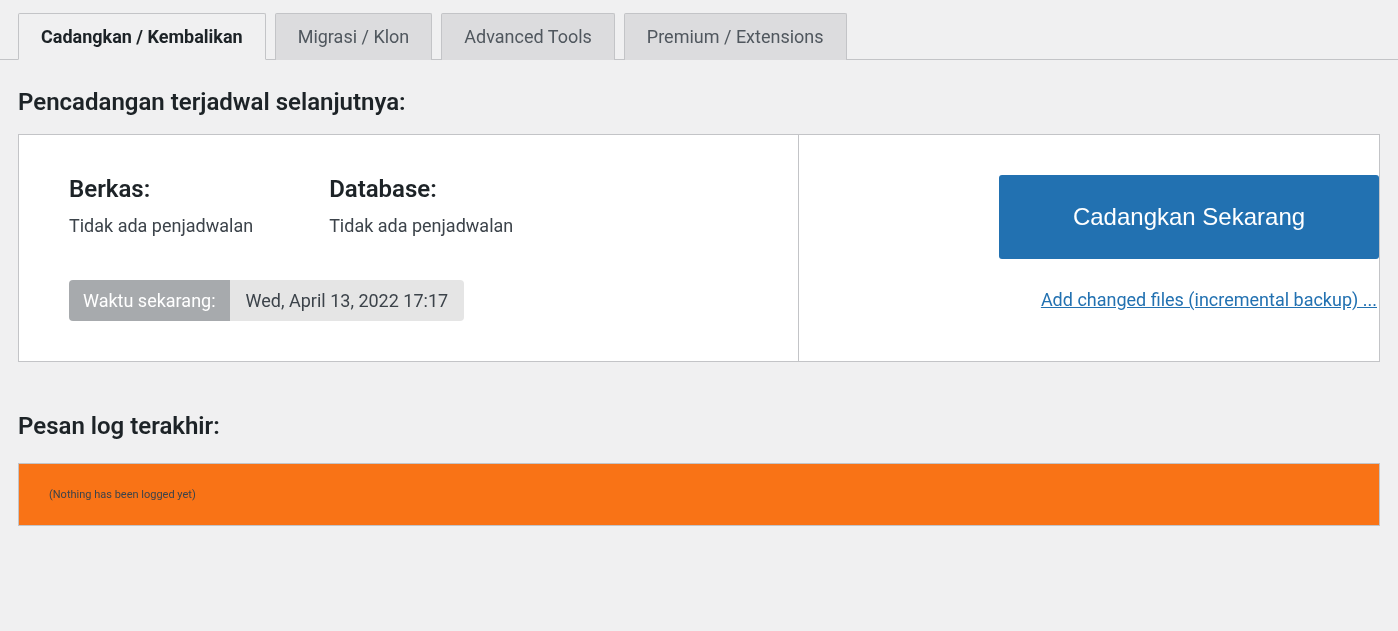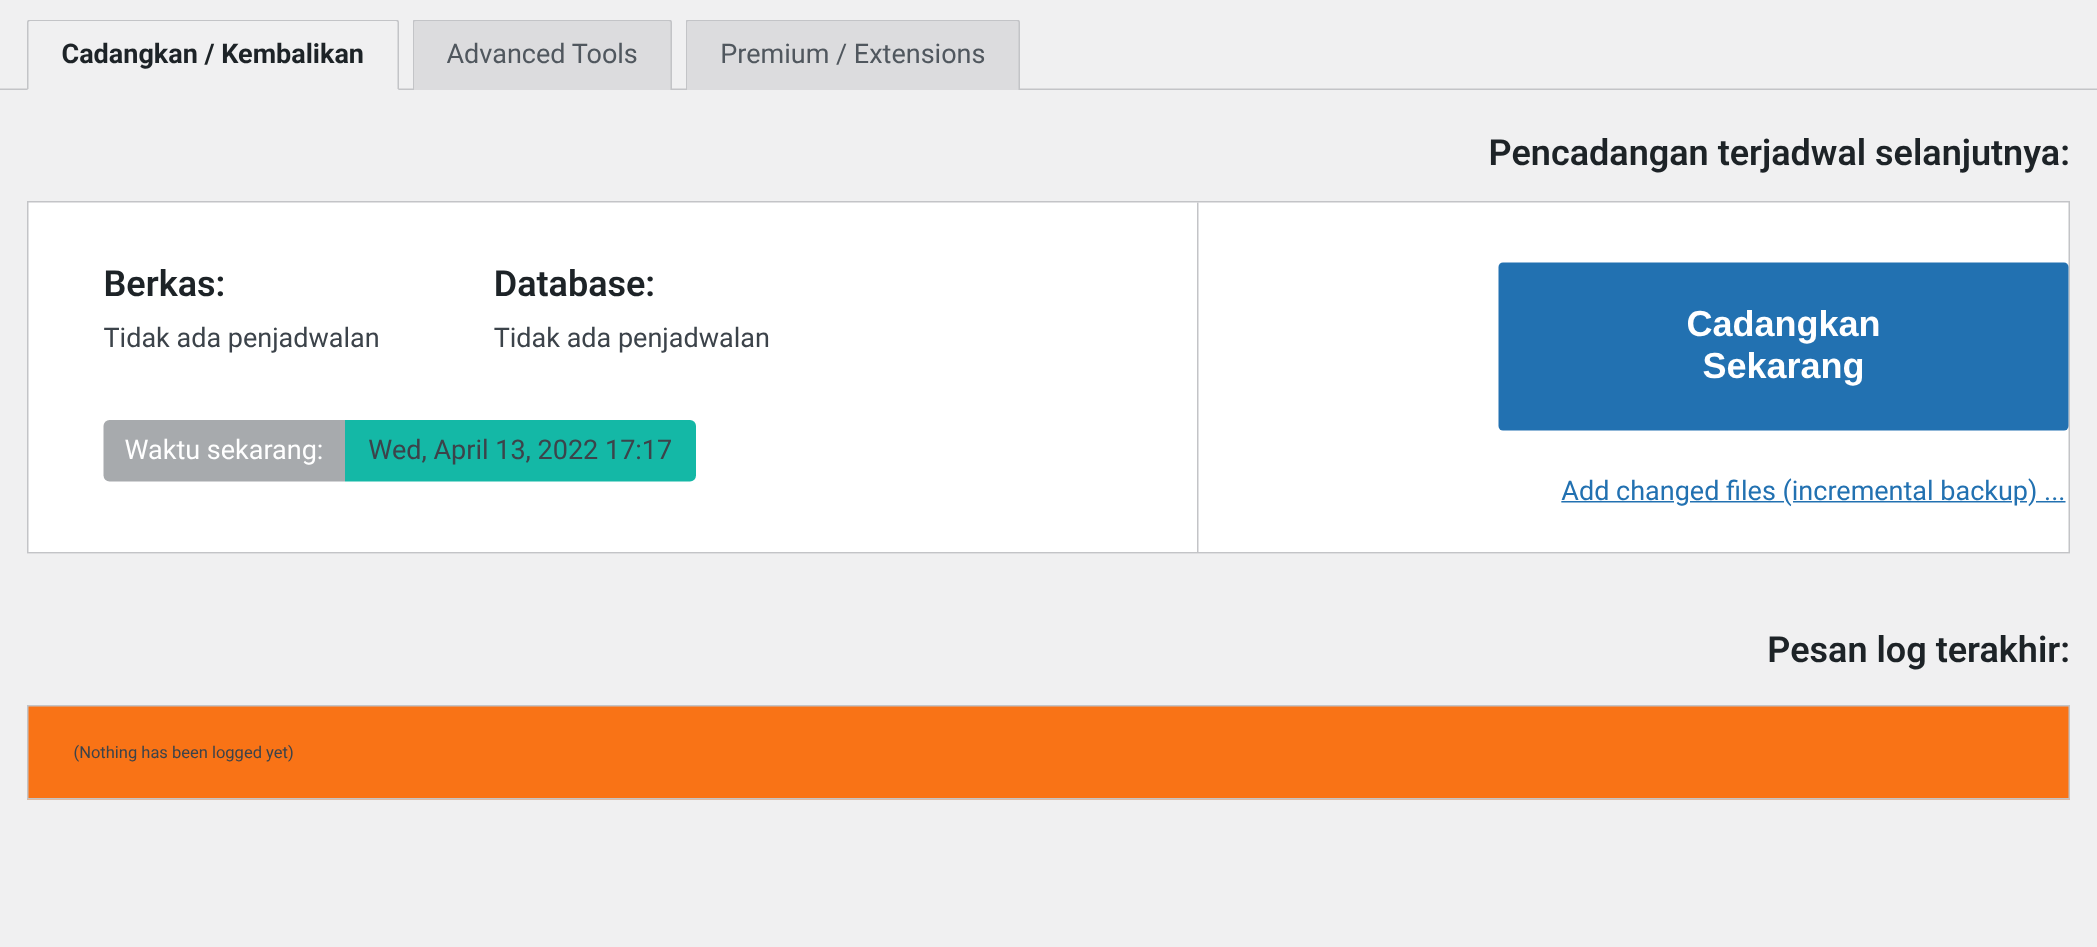--- a/index.html
+++ b/index.html
@@ -43,21 +43,20 @@
     }
     .content {
       padding: 18px;
     }
     .section-heading {
       font-size: 24px;
       font-weight: 600;
       color: #1d2327;
       margin-bottom: 18px;
       margin-top: 10px;
-      text-align: right;
     }
     .schedule-box {
       background: #fff;
       border: 1px solid #c3c4c7;
       display: flex;
       position: relative;
     }
     .schedule-left {
       flex: 1;
       padding: 40px 50px 40px 50px;
@@ -82,21 +81,21 @@
       margin-top: 44px;
     }
     .time-label {
       background: #a7aaad;
       color: #fff;
       font-size: 18px;
       padding: 10px 14px;
       border-radius: 4px 0 0 4px;
     }
     .time-value {
-      background: #14b8a6;
+      background: #e5e5e5;
       color: #3c434a;
       font-size: 18px;
       padding: 10px 16px;
       border-radius: 0 4px 4px 0;
     }
     .schedule-divider {
       width: 1px;
       background: #c3c4c7;
     }
     .schedule-right {
@@ -104,21 +103,21 @@
       padding: 40px 0 30px 0;
       display: flex;
       flex-direction: column;
       align-items: flex-end;
       justify-content: flex-start;
     }
     .backup-now-button {
       background: #2271b1;
       color: #fff;
       font-size: 24px;
-      font-weight: 700;
+      font-weight: 400;
       border: none;
       padding: 28px 70px;
       cursor: pointer;
       border-radius: 3px;
       margin-right: 0;
       width: 380px;
       text-align: center;
     }
     .incremental-link {
       color: #2271b1;
@@ -138,20 +137,21 @@
     }
     .section-heading.log {
       margin-top: 50px;
     }
   </style>
 </head>
 <body>
 
 <div class="tabs">
   <div class="tab active">Cadangkan / Kembalikan</div>
+  <div class="tab">Migrasi / Klon</div>
   <div class="tab">Advanced Tools</div>
   <div class="tab">Premium / Extensions</div>
 </div>
 
 <div class="content">
 
   <h2 class="section-heading">Pencadangan terjadwal selanjutnya:</h2>
 
   <div class="schedule-box">
     <div class="schedule-left">

